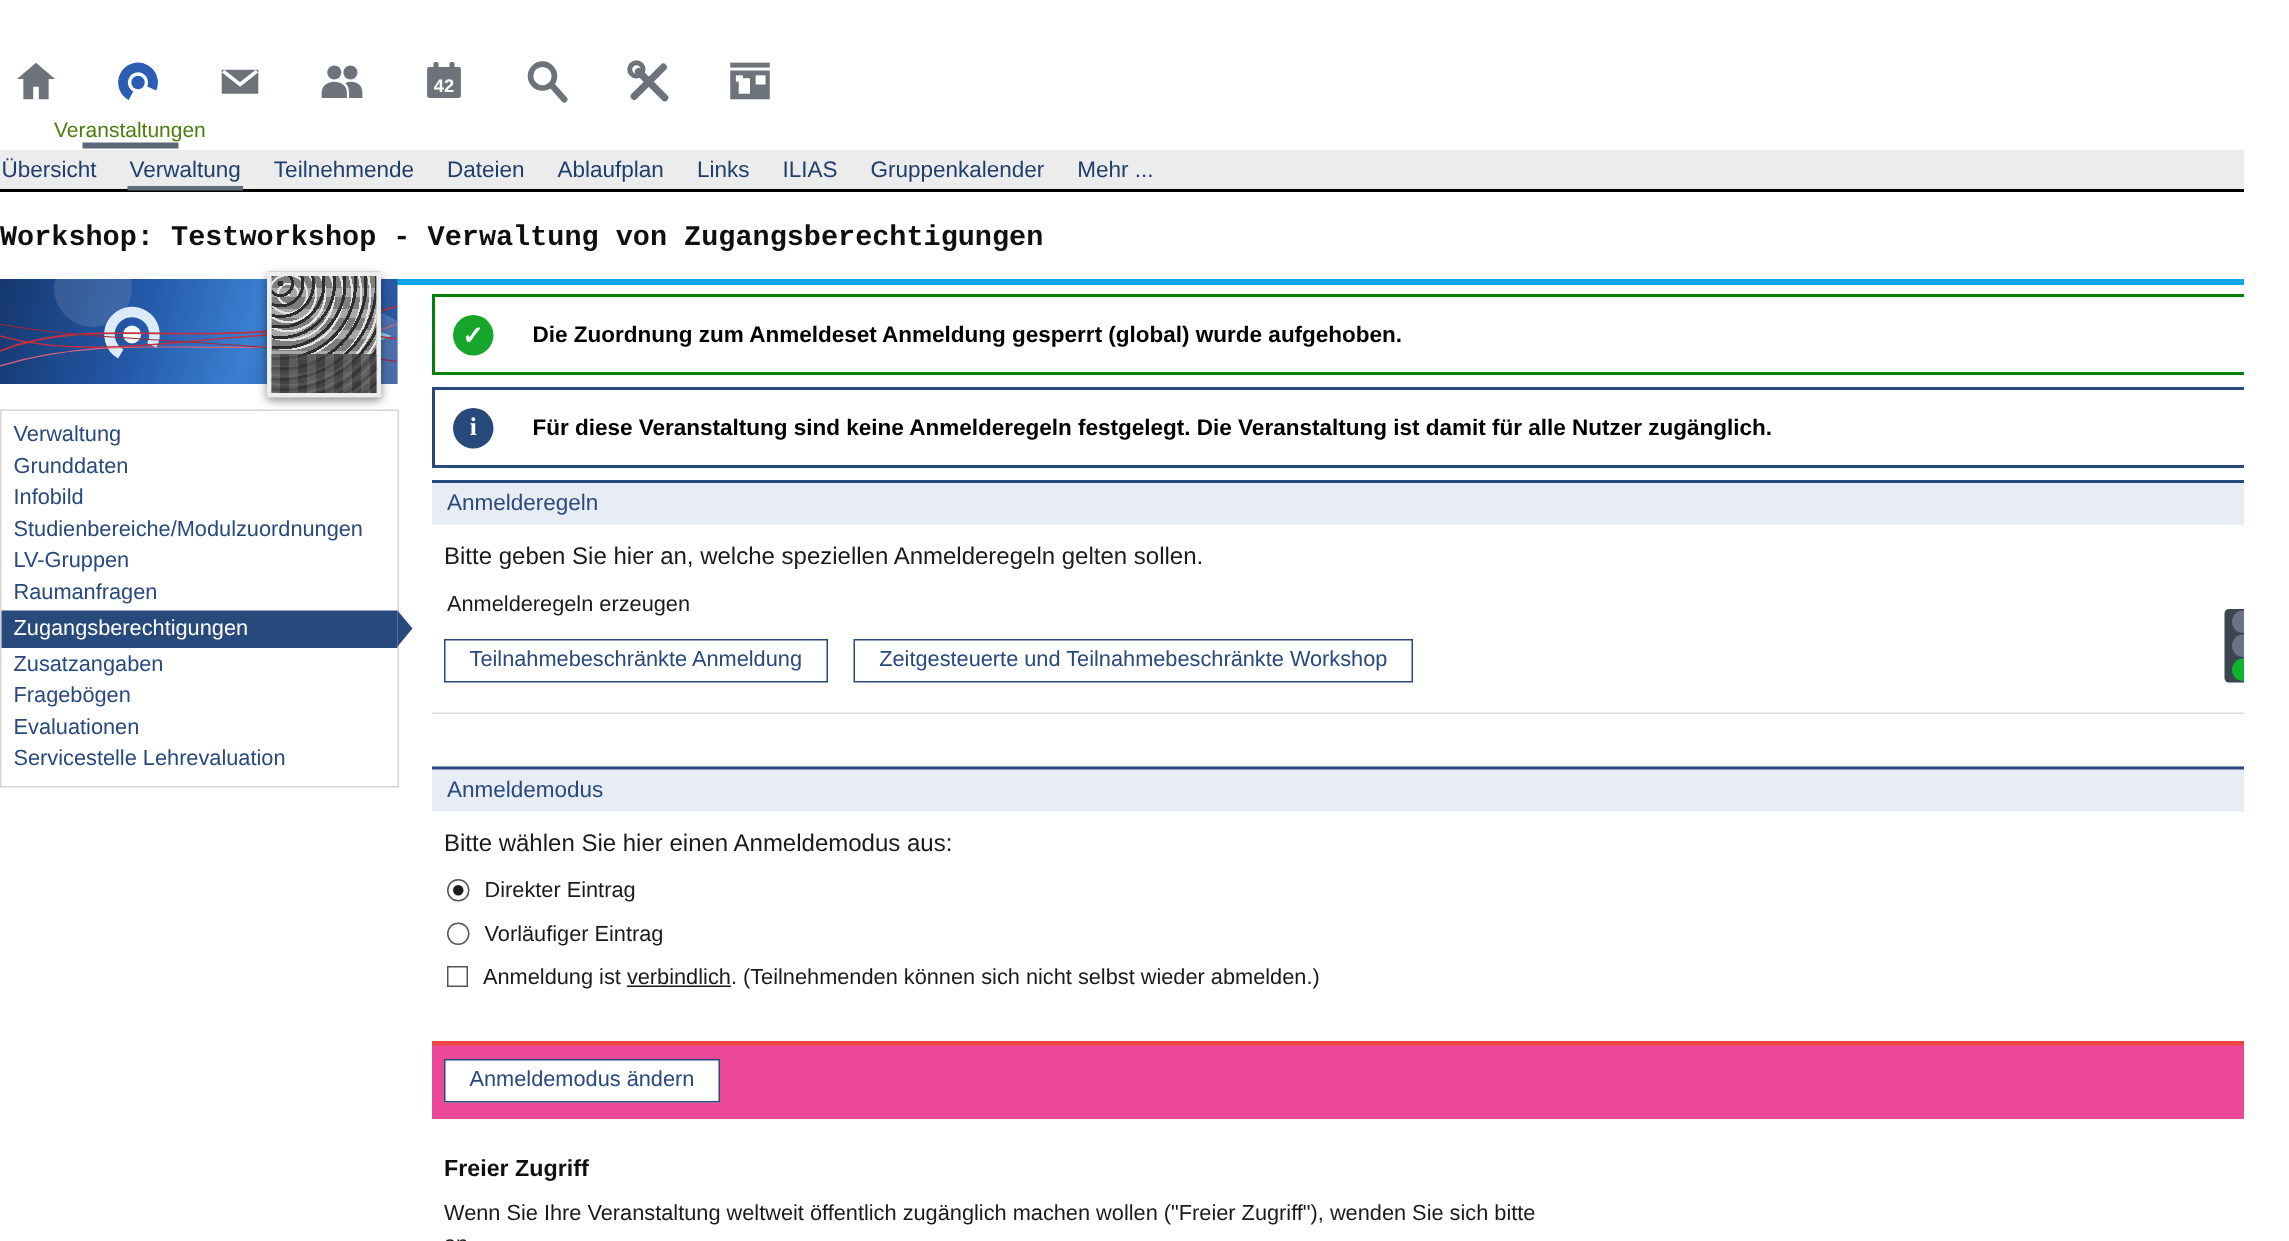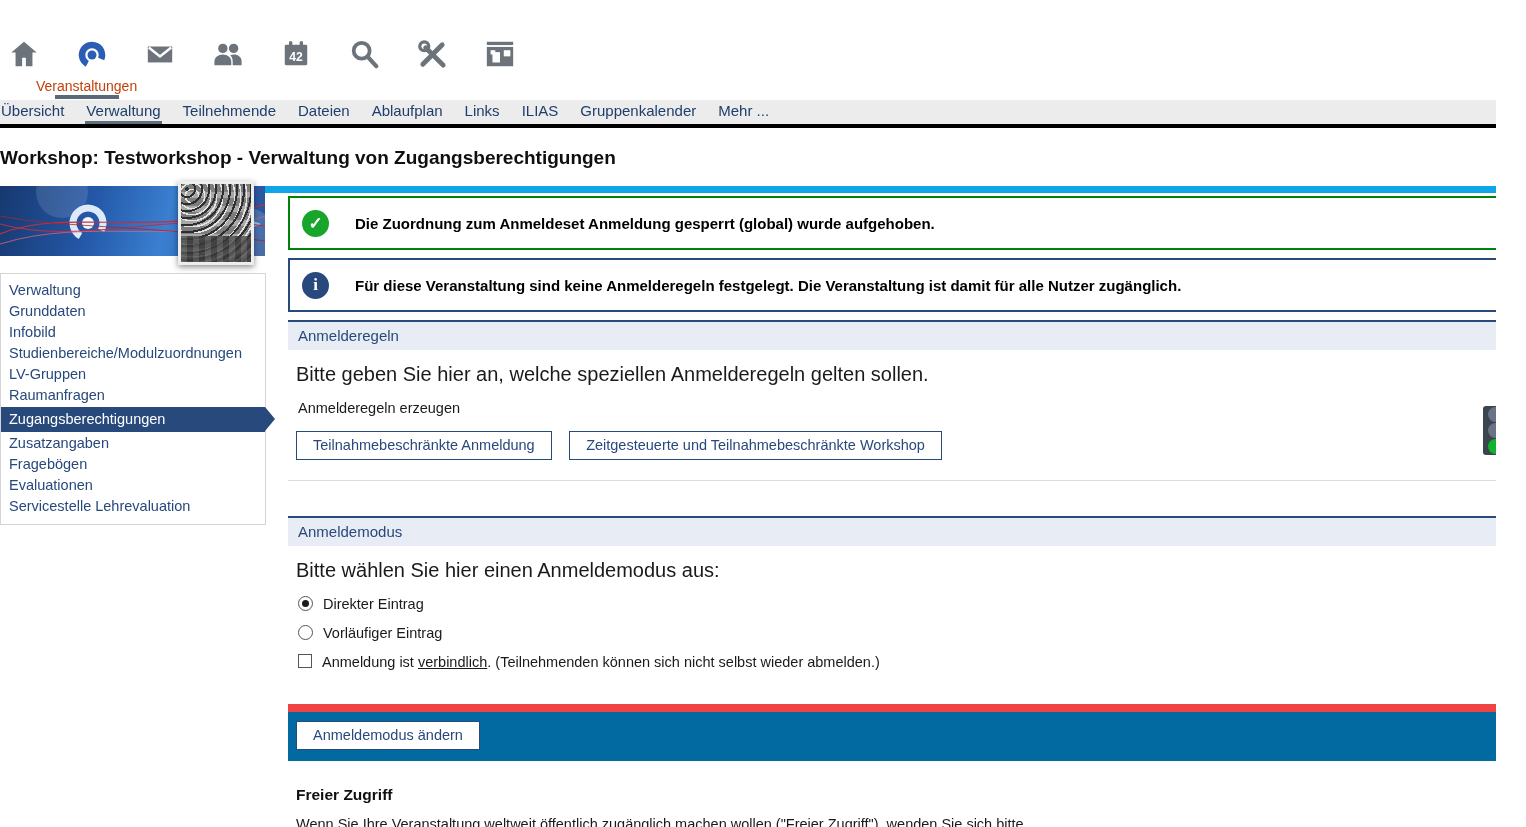--- a/index.html
+++ b/index.html
@@ -5,31 +5,31 @@
   * { margin:0; padding:0; box-sizing:border-box; }
   html,body { background:#fff; }
   body { font-family:"Liberation Sans", sans-serif; }
   #page { position:relative; width:1496px; height:827px; background:#fff; overflow:hidden;margin-top:28px; }
 
   
   #toolbar { position:relative; height:72px; background:#fff; }
   .icon-row { display:flex; padding:11px 0 0 8px; }
   .icon-cell { width:32px; height:38px; margin-right:36px; display:flex; align-items:flex-start; justify-content:center; cursor:pointer; }
   .icon-cell svg { display:block; }
-  .toolbar-label { position:absolute; left:36px; top:50px; font-size:14px; color:#c2410c; cursor:pointer; }
+  .toolbar-label { position:absolute; left:36px; top:50px; font-size:14px; color:#4d7c0f; cursor:pointer; }
   .toolbar-underline { position:absolute; left:55px; top:67px; width:64px; height:4px; background:#5a6878; }
 
   
-  #tabbar { height:28px; background:#ececec; border-bottom:4px solid #000000; display:flex; align-items:flex-end; font-size:15px; color:#1e3e6c; }
+  #tabbar { height:28px; background:#ececec; border-bottom:2px solid #000000; display:flex; align-items:center; font-size:15px; color:#1e3e6c; }
   .tab { padding:0 11px; line-height:27px; position:relative; cursor:pointer; white-space:nowrap; }
   .tab:first-child { margin-left:-10px; }
   .tab.active::after { content:""; position:absolute; left:10px; right:10px; bottom:0; height:3px; background:#5f6d7c; }
 
   
-  #title-block { padding:19px 0 17px 0; border-bottom:7px solid #0ea5e9; }
+  #title-block { padding:19px 0 17px 0; border-bottom:4px solid #0ea5e9;font-family:Liberation Mono, monospace; }
   #page-title { font-size:19px; font-weight:bold; color:#0f0f0f; }
 
   
   #sidebar { position:absolute; left:0; top:158px; width:276px; }
   .banner { position:relative; width:265px; height:70px; }
   .banner-bg { width:100%; height:100%; overflow:hidden;
     background:linear-gradient(105deg,#16386e 0%,#2458a8 35%,#3a7fd0 62%,#2f67b5 82%,#274f95 100%); }
   .banner-photo { position:absolute; left:178px; top:-5px; width:76px; height:84px;
     border:3px solid #ededed; box-shadow:0 2px 6px rgba(0,0,0,.45);
     background-color:#9a9a9a;
@@ -54,21 +54,21 @@
   .msg-box.info { border-color:#28497c; }
   .msg-icon { width:27px; height:27px; border-radius:50%; margin:0 26px 0 12px; color:#fff; flex:none;
     display:flex; align-items:center; justify-content:center; }
   .success .msg-icon { background:#17a52b; font-size:17px; font-weight:bold; }
   .info .msg-icon { background:#28497c; font-size:17px; font-weight:bold; font-family:"Liberation Serif", serif; }
   .msg-text { font-weight:bold; font-size:15px; color:#000; }
 
   .section { position:relative; }
   .section-header { background:#e8ecf4; border-top:2px solid #28497c; padding:5px 10px 6px; font-weight:normal; font-size:15px; color:#28497c; }
   .section-body { padding:13px 8px 0; }
-  .section-intro { font-size:20px; color:#1a1a1a; margin-bottom:14px; }
+  .section-intro { font-size:16px; color:#1a1a1a; margin-bottom:14px; }
   .create-label { font-size:14.5px; color:#1a1a1a; margin:0 0 15px 2px; }
   .btn { display:inline-block; border:1px solid #28497c; background:#fff; color:#28497c; font-size:14.5px;
     line-height:16px; padding:5px 16px 6px; margin-right:13px; cursor:pointer; font-family:inherit; }
   .btn-row1 { margin-bottom:25px; }
   .btn-row2 { padding-bottom:20px; }
   #section-anmelderegeln { border-bottom:1px solid #d5dce6; }
 
   .traffic-light { position:absolute; right:19px; top:86px; width:24px; height:49px; background:#3a4550; border-radius:3px;
     display:flex; flex-direction:column; align-items:center; justify-content:space-evenly; cursor:pointer; }
   .light { width:15px; height:15px; border-radius:50%; background:#6b7484; }
@@ -76,21 +76,21 @@
 
   .section-gap { height:35px; }
 
   .choice-row { display:flex; align-items:flex-start; margin-bottom:13px; font-size:14.5px; color:#1a1a1a; }
   .radio { width:15px; height:15px; border:1px solid #555; border-radius:50%; margin:0 10px 0 2px; position:relative; background:#fff; flex:none; cursor:pointer; }
   .radio.checked::after { content:""; position:absolute; top:3px; left:3px; right:3px; bottom:3px; background:#1c1c1c; border-radius:50%; }
   .checkbox { width:14px; height:14px; border:1px solid #555; margin:0 10px 0 2px; background:#fff; flex:none; cursor:pointer; }
   .u { text-decoration:underline; }
   #modus-body { padding-bottom:21px; }
 
-  .section-footer { border-top:8px solid #ef4444; background:#0369a1; padding:9px 0 11px 8px; }
+  .section-footer { border-top:3px solid #ef4444; background:#ec4899; padding:9px 0 11px 8px; }
 
   #freier { margin:25px 0 0 8px; }
   #freier h3 { font-size:15.5px; color:#0f0f0f; margin-bottom:10px; }
   #freier p { font-size:14.5px; color:#1a1a1a; max-width:740px; line-height:1.45; }
 
   .g { fill:#6c737b; }
 </style>
 </head>
 <body>
 

